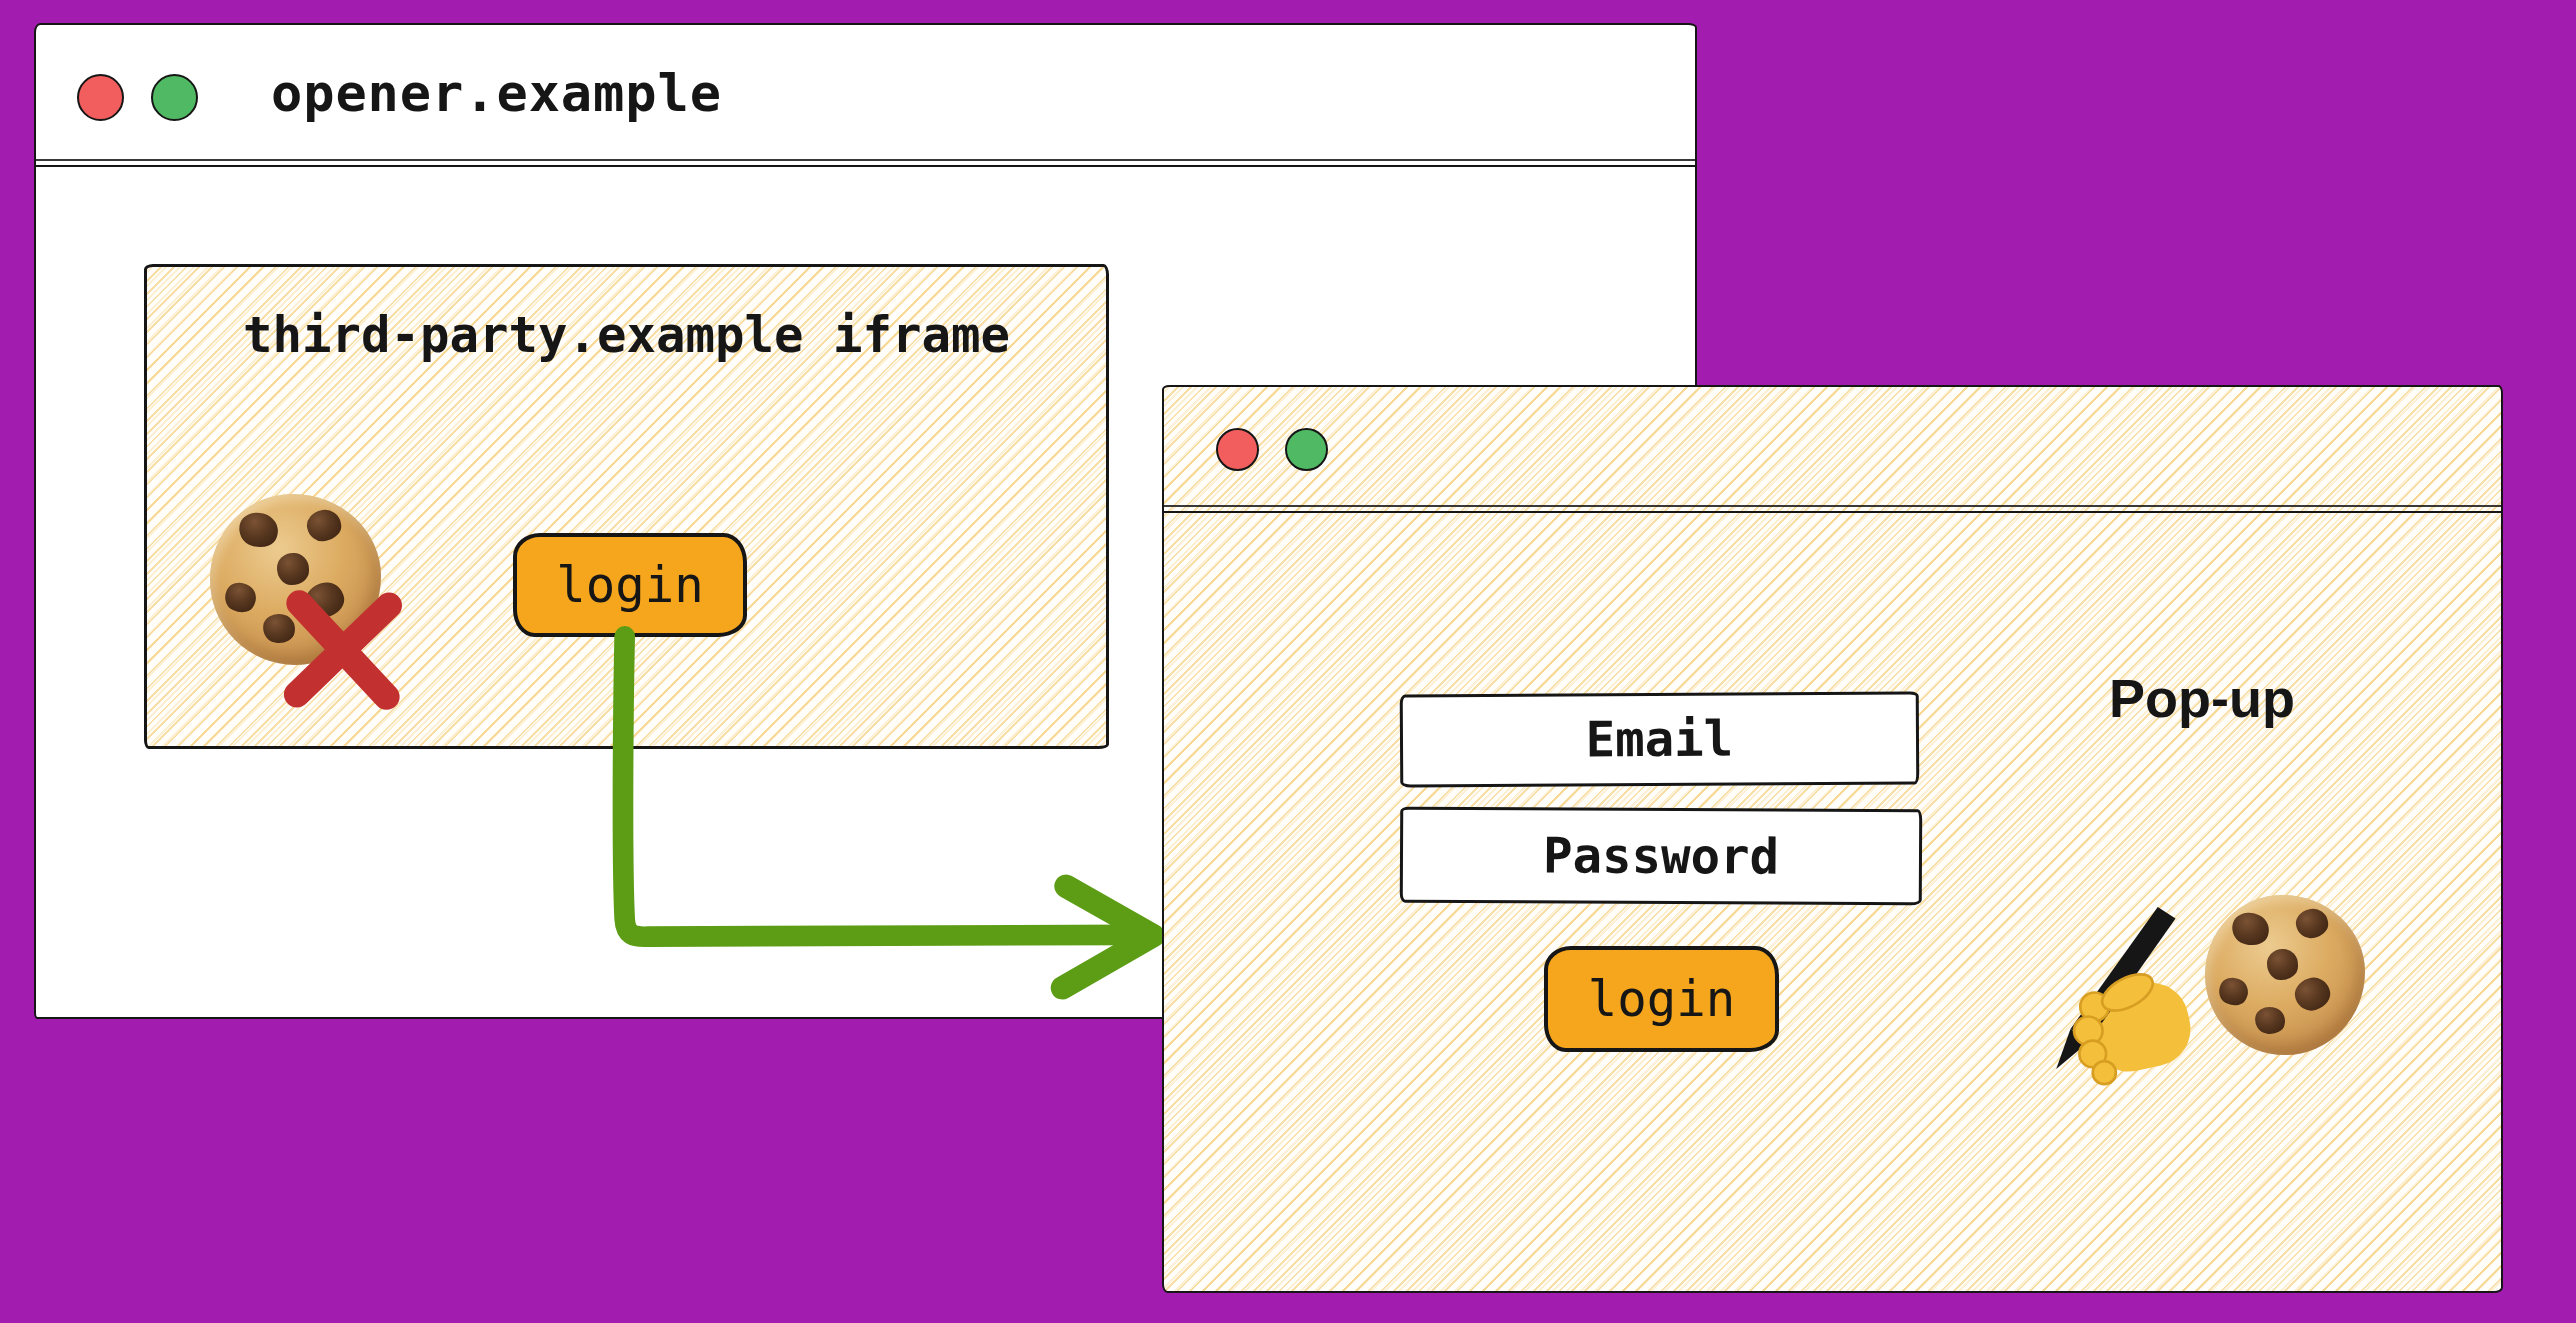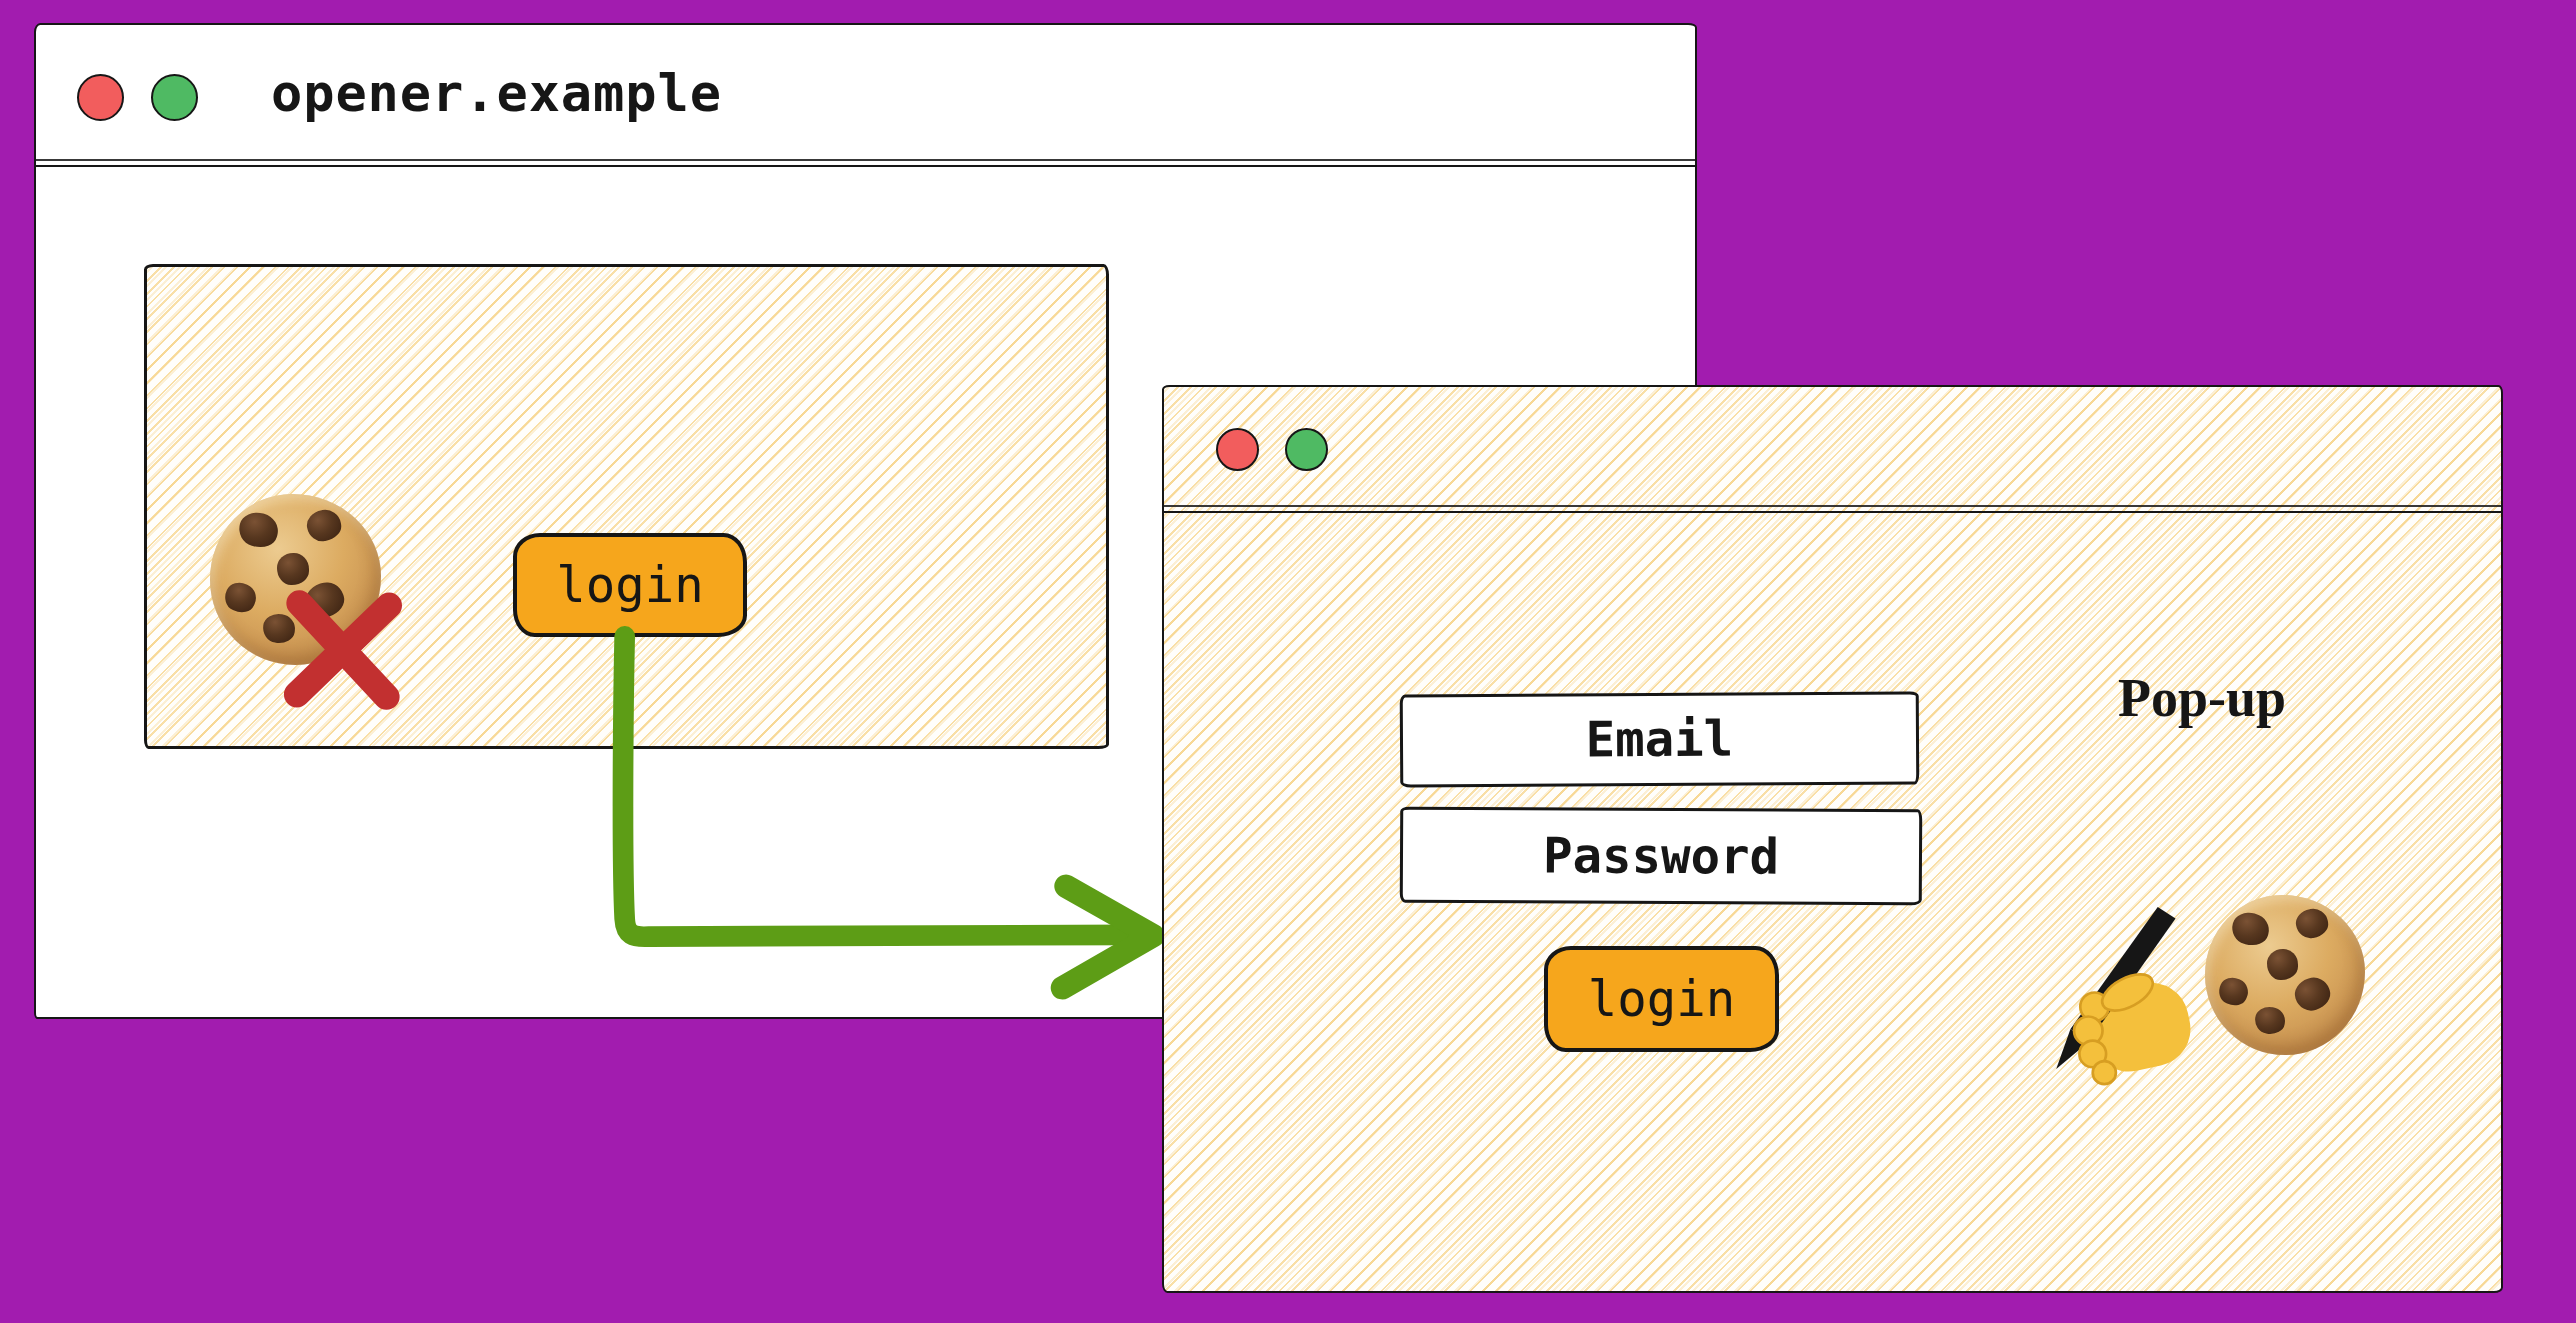--- a/index.html
+++ b/index.html
@@ -113,38 +113,39 @@
   
   .popup { left:1162px; top:385px; width:1341px; height:908px; z-index:6;
            border-radius:7.2px 4.5px 9px 5.4px / 4.5px 8px 5.4px 9px; }
   .popup .titlebar { height:126px; }
   .popup .dot.red   { left:52px;  top:41px; width:43px; height:43px; }
   .popup .dot.green { left:121px; top:41px; width:43px; height:43px; }
   .popup .win-title { left:225px; }
 
   .popup-heading {
     position:absolute; left:903px; top:280px; width:270px; text-align:center;
-    font-family:Liberation Serif, serif; font-size:54px; font-weight:600;
+    font-family:Liberation Sans, sans-serif; font-size:54px; font-weight:600;
   }
   .hand-icon { position:absolute; left:861px; top:520px; width:180px; height:187px; }
   .popup .cookie { left:1041px; top:508px; width:160px; height:160px; }
 </style>
 </head>
 <body>
 
 <div class="canvas">
 
   <div class="window opener">
     <div class="titlebar">
       <span class="dot red"></span>
       <span class="dot green"></span>
       <span class="win-title">opener.example</span>
     </div>
 
     <div class="iframe-box hachure">
+      <div class="iframe-label">third-party.example iframe</div>
 
       <div class="cookie">
         <i></i>
           <i></i>
           <i></i>
           <i></i>
           <i></i>
           <i></i>
       </div>
       <div class="x-mark"></div>

